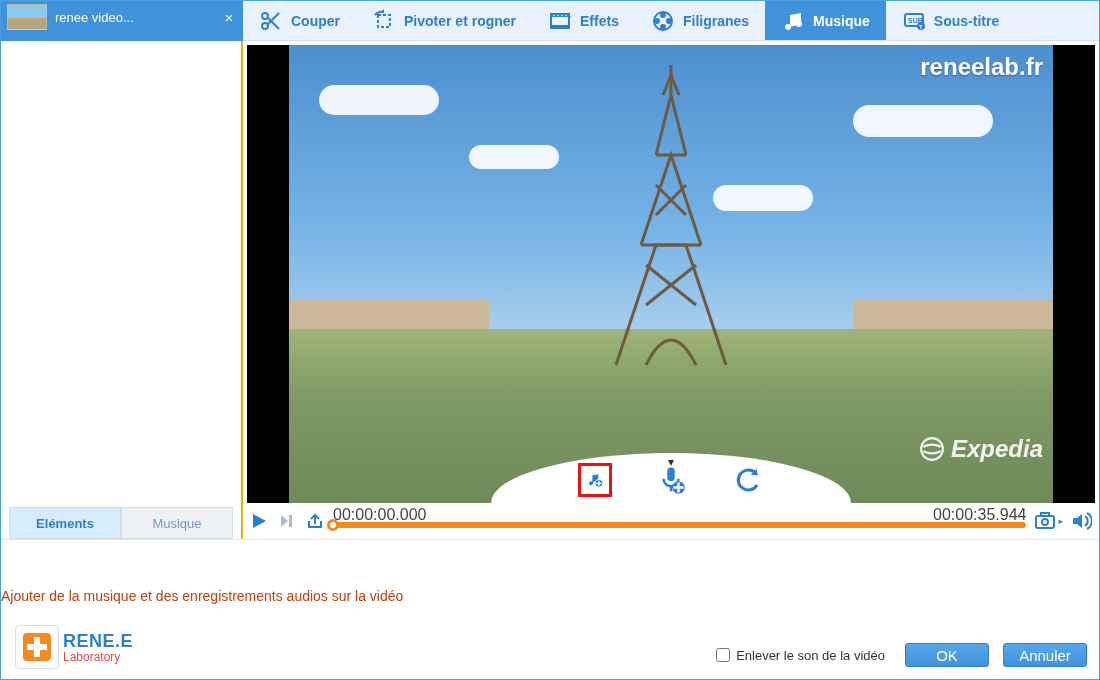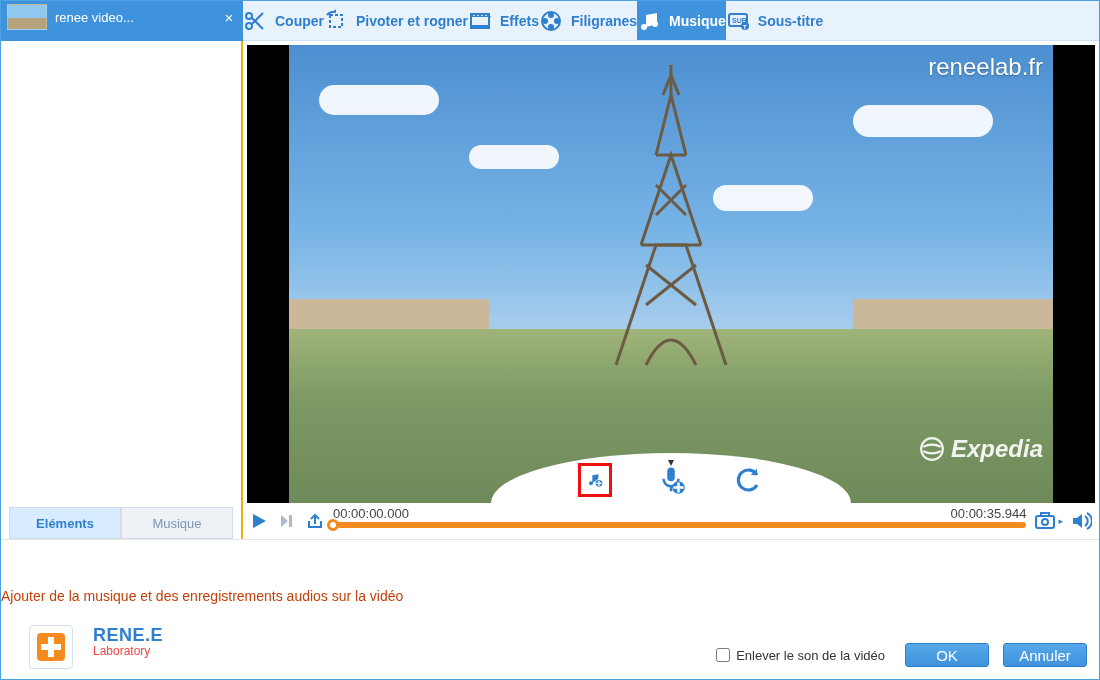--- a/index.html
+++ b/index.html
@@ -53,21 +53,21 @@
 
   .toolbar {
     flex: 1; height: 40px;
     background: #e7f2fc;
     display: flex;
     align-items: stretch;
     border-bottom: 1px solid #cfe1f2;
   }
   .toolbar .tab {
     display: flex; align-items: center; gap: 8px;
-    padding: 0 0;
+    padding: 0 16px;
     color: #2f7fcf;
     font-size: 14px; font-weight: 600;
   }
   .toolbar .tab.active {
     background: #3f92dc;
     color: #fff;
   }
   .toolbar .tab .icon { width: 24px; height:24px; display:flex; align-items:center; justify-content:center; }
 
   
@@ -117,21 +117,21 @@
   .tower {
     position:absolute; left:50%; bottom:28%;
     transform: translateX(-50%);
   }
   .cloud {
     position:absolute; background:#fff; border-radius:40px;
     opacity:0.9;
   }
   .wm-url {
     position:absolute; top:8px; right:52px;
-    color:#fff; font-size:24px; font-weight:400;
+    color:#fff; font-size:24px; font-weight:700;
     text-shadow:0 1px 2px #0005;
   }
   .wm-expedia {
     position:absolute; bottom:40px; right:52px;
     color:#fff; font-size:24px; font-weight:700; font-style:italic;
     opacity:0.9;
     display:flex; align-items:center; gap:6px;margin-top:36px;
   }
   .actionbar {
     position:absolute; left:50%; bottom:0;
@@ -154,21 +154,21 @@
   .playbar {
     height:36px; display:flex; align-items:center;
     padding: 0 6px; gap:8px;
     font-size:12px; color:#333;
   }
   .pb-btn { color:#2f7fcf; display:flex; align-items:center; justify-content:center; width:20px; height:20px;}
   .timeline {
     flex:1; position:relative; height:22px;
   }
   .timeline .tick-l, .timeline .tick-r {
-    position:absolute; top:-4px; font-size:13px; color:#444;
+    position:absolute; top:-4px; font-size:16px; color:#444;
   }
   .timeline .tick-l { left:0; }
   .timeline .tick-r { right:0; }
   .timeline .hint {
     position:absolute; top:-4px; left:0; right:0; text-align:center;
     font-size:11px; color:#555;
   }
   .timeline .track {
     position:absolute; left:0; right:0; bottom:4px; height:6px;
     background:#f58a1f; border-radius:3px;
@@ -186,22 +186,22 @@
     height:140px; background:#fff;
     position:relative;
     border-top:1px solid #e6e6e6;
     display:flex; flex-direction:column;
   }
   .bottom .msg {
     position:absolute; top:48px; left:0; right:0;
     text-align:left; color:#c2410c; font-size:14px;
   }
   .brand {
-    position:absolute; left:28px; bottom:10px;
-    display:flex; gap:20px;
+    position:absolute; left:14px; bottom:10px;
+    display:flex; align-items:center; gap:4px;
   }
   .brand .logo {
     width:44px; height:44px; border:1px solid #cfe1f2; border-radius:4px;
     display:flex; align-items:center; justify-content:center;
     background:#fff;
   }
   .brand .txt .l1 { color:#2f7fcf; font-weight:800; font-size:18px; letter-spacing:0.5px;}
   .brand .txt .l2 { color:#ef4444; font-size:12px; margin-top:-2px;}
   .footer-row {
     position:absolute; right:12px; bottom:12px; left:300px;

